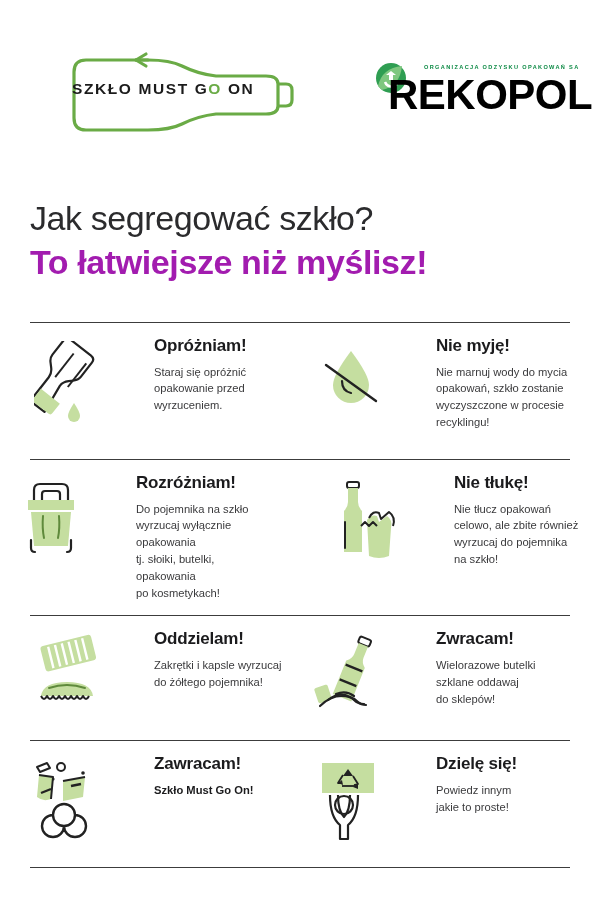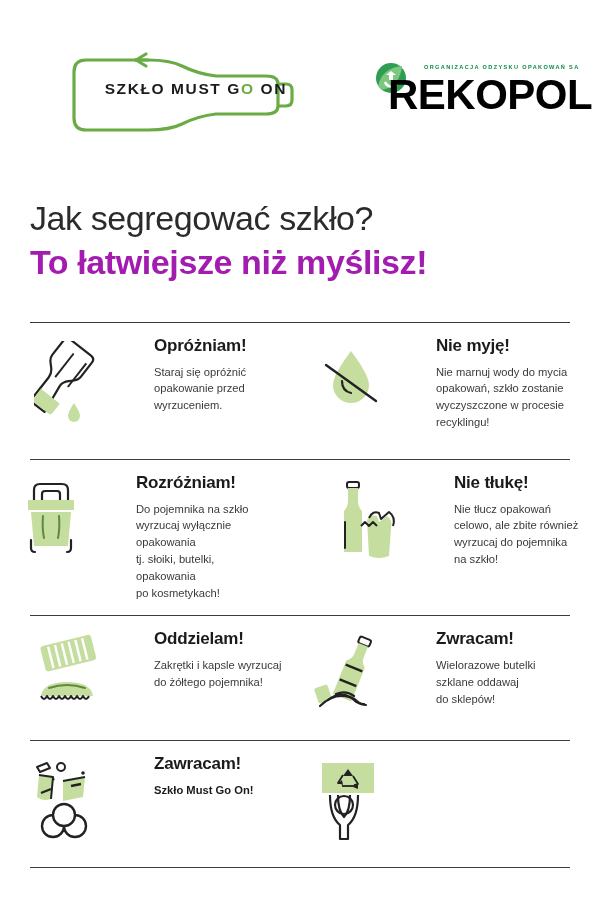--- a/index.html
+++ b/index.html
@@ -36,21 +36,21 @@
     width: 270px;
     height: 90px;
   }
   .logo-bottle svg { display: block; width: 270px; height: 90px; }
 
   .logo-bottle-text {
     position: absolute;
     left: 42px;
     top: 30px;
     width: 215px;
-    text-align: right;
+    text-align: left;
     font-size: 15.5px;
     font-weight: bold;
     letter-spacing: 1.6px;
     color: #1b1b1b;
     white-space: nowrap;
   }
   .logo-bottle-text .on-o { color: #6aab46; }
 
   .logo-rekopol {
     position: absolute;
@@ -413,19 +413,24 @@
               <path d="M37 17 l5 8 -4 1"></path>
               <path d="M42 25 l-5 3 5 2" fill="#222" stroke="none"></path>
               <path d="M26 27 h14"></path>
             </g>
 
             <path d="M14 36 q0 22 10 30 v14 h8 v-14 q10 -8 10 -30" fill="none" stroke="#222" stroke-width="2.2" stroke-linejoin="round"></path>
             <path d="M22 36 q0 16 6 22 q6 -6 6 -22" fill="none" stroke="#222" stroke-width="2.2" stroke-linejoin="round"></path>
             <circle cx="28" cy="46" r="9" fill="none" stroke="#222" stroke-width="2.2"></circle>
           </svg>
         </div>
+        <div class="tip-text">
+          <div class="tip-title">Dzielę się!</div>
+          <div class="tip-body">Powiedz innym
+jakie to proste!</div>
+        </div>
       </div>
     </div>
 
     <div class="divider"></div>
 
   </div>
 </div>
 
 </body></html>

